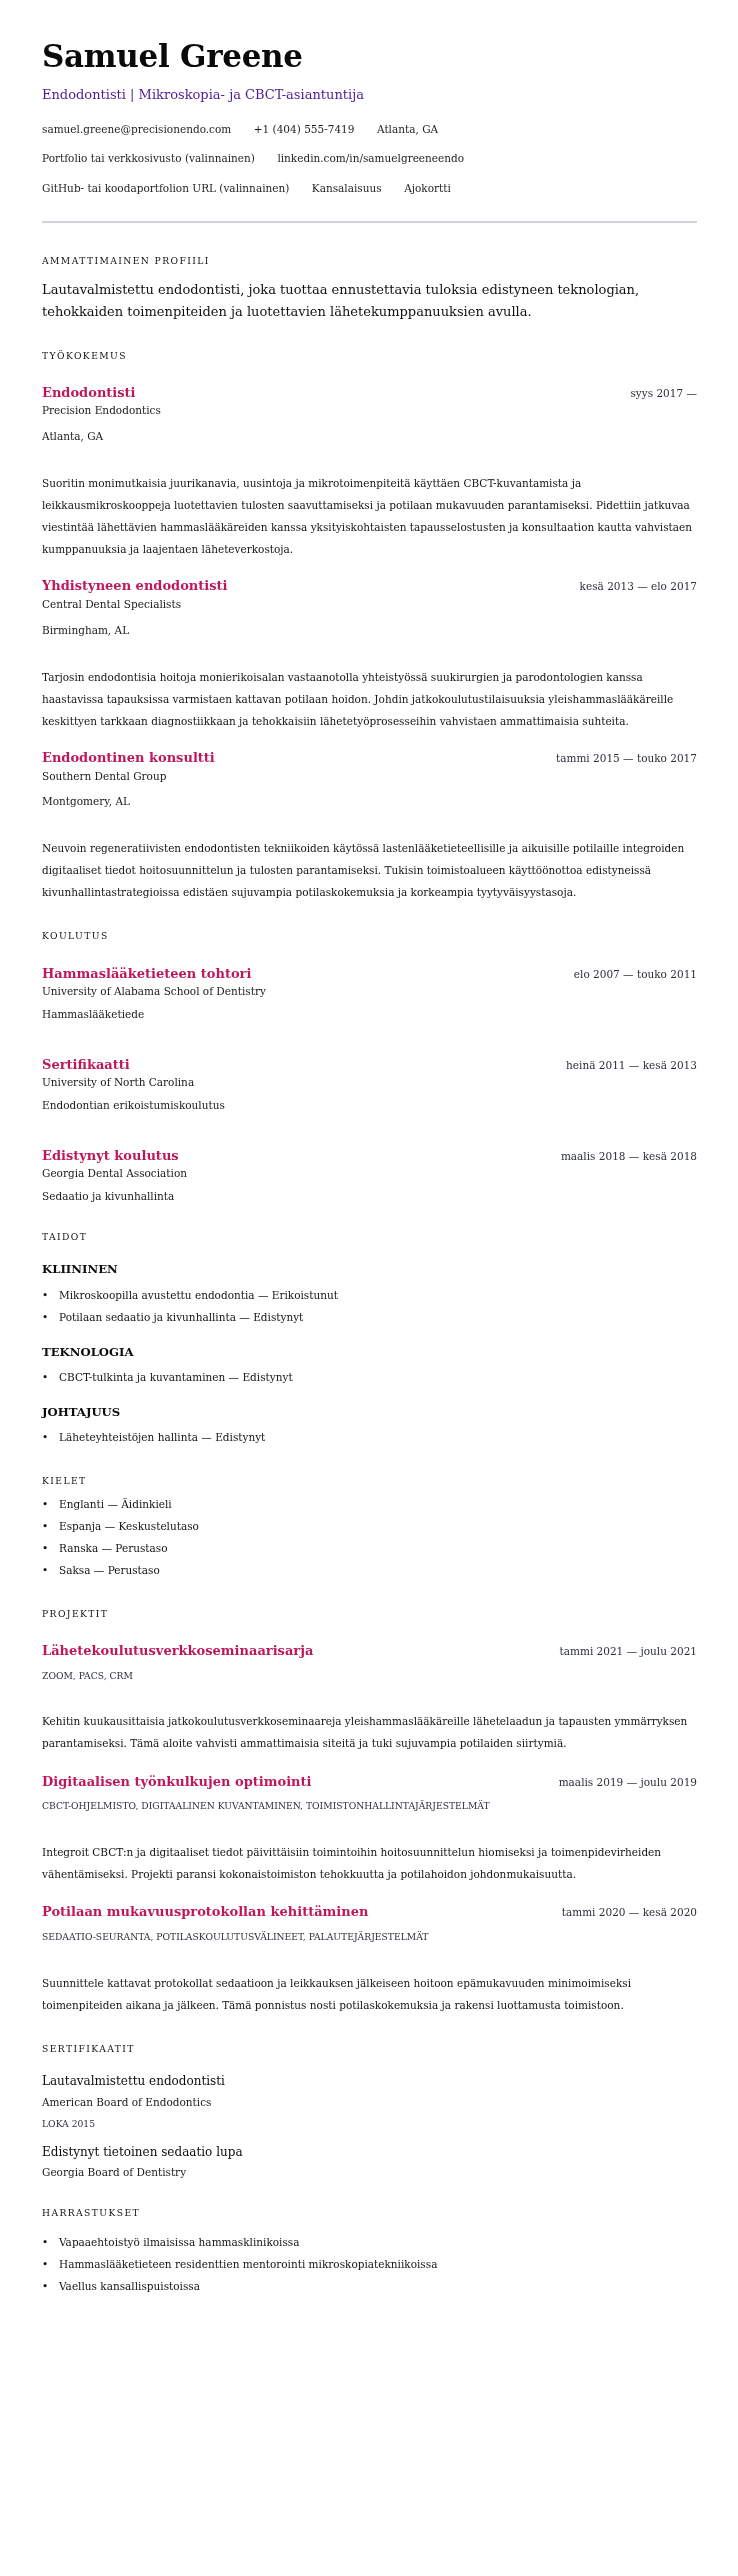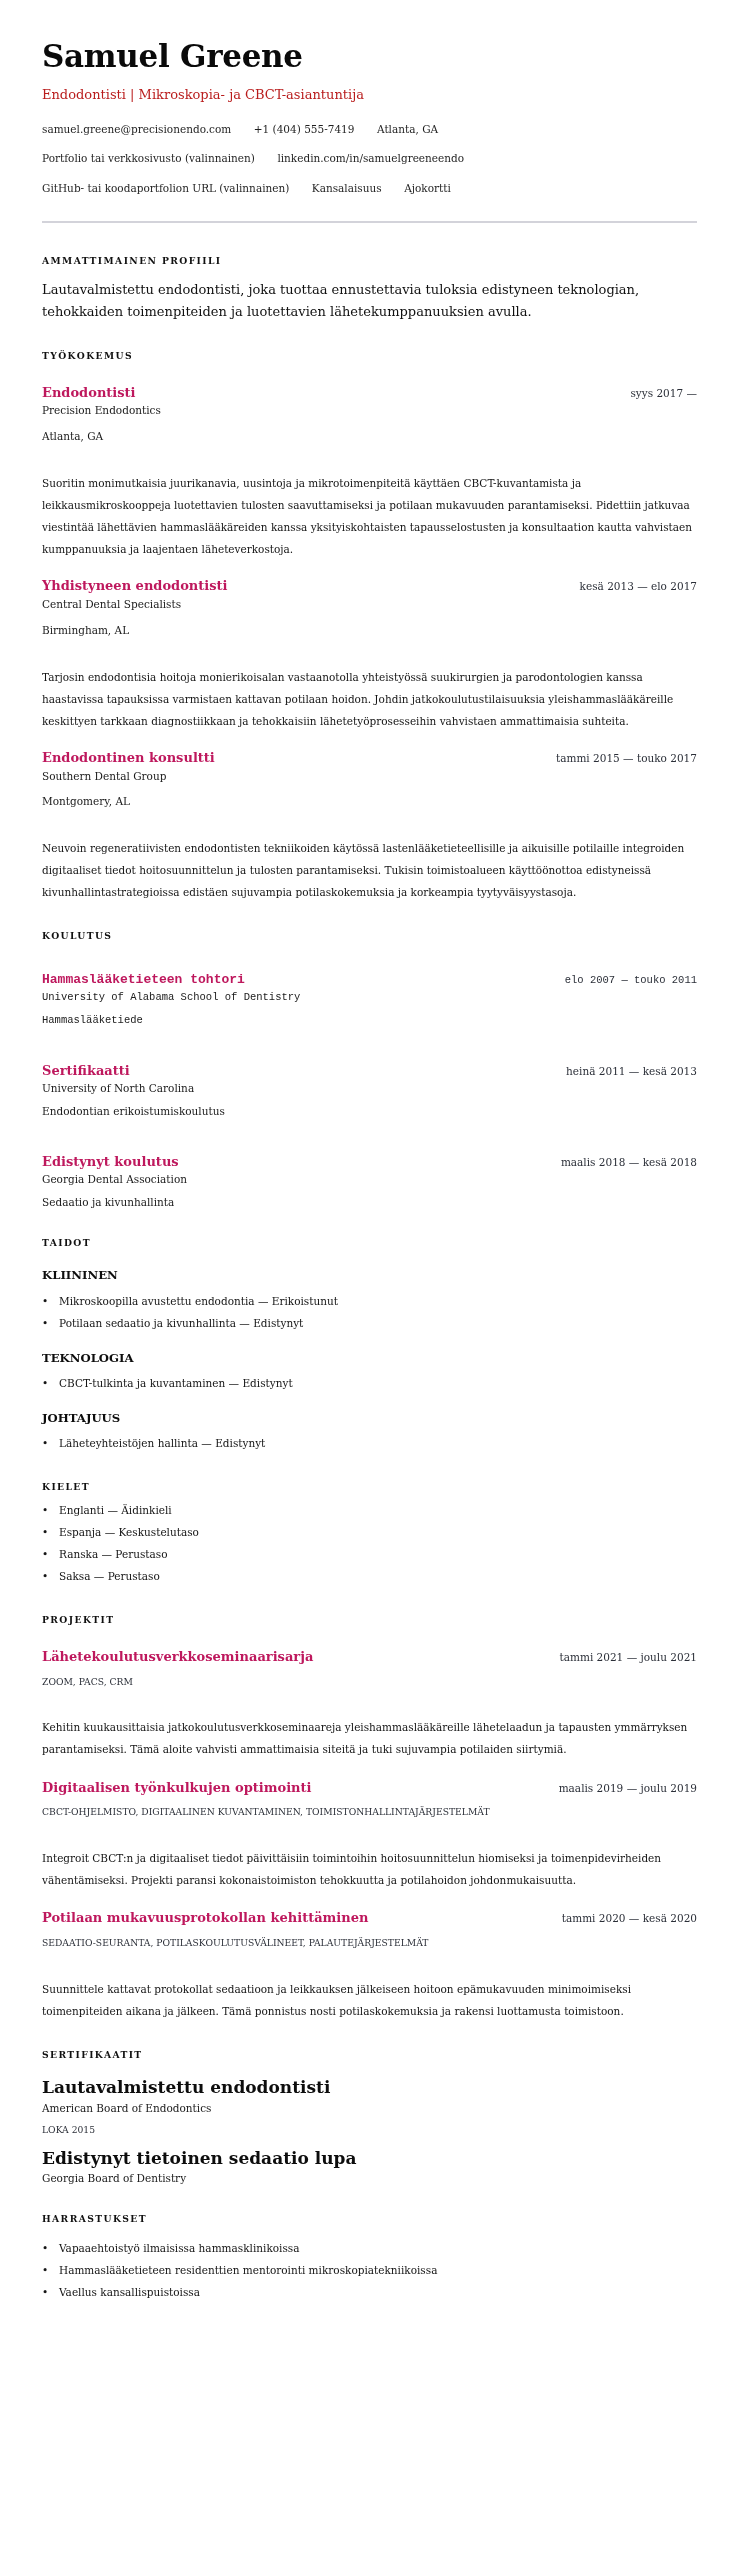--- a/index.html
+++ b/index.html
@@ -6,60 +6,60 @@
   html, body { background: #ffffff; }
   body {
     width: 738px;
     min-height: 2576px;
     font-family: "DejaVu Serif", serif;
     color: #111111;
   }
   .page { padding: 38px 42px 24.6px 42px; width: 638px; }
 
   .name { font-size: 31px; font-weight: bold; line-height: 37px; color: #0a0a0a; letter-spacing: -0.3px; }
-  .headline { font-size: 13px; line-height: 18.5px; margin-top: 11px; color: #b91c1c; }
+  .headline { font-size: 13px; line-height: 18.5px; margin-top: 11px; color: #4c1d95; }
   .contact-row { display: flex; gap: 4px; font-size: 10.5px; line-height: 14.8px; color: #1f1f1f; margin-top: 14.8px; }
   .contact-row.first { margin-top: 17px; }
   .contact-row span { margin-right: 18.5px; }
   .contact-row span:last-child { margin-right: 0; }
   .divider { height: 1.2px; background: #d3d3da; margin-top: 26px; width: 655px; }
 
-  .section-title { font-size: 9.2px; font-weight: bold; letter-spacing: 1.4px; text-transform: uppercase; color: #111; line-height: 12.3px; }
+  .section-title { font-size: 9.2px; font-weight: normal; letter-spacing: 1.4px; text-transform: uppercase; color: #111; line-height: 12.3px; }
   .sec { margin-top: 27px; }
   .sec.first { margin-top: 32px; }
 
   .profile-text { font-size: 13px; line-height: 22px; margin-top: 12.3px; color: #111; width: 655px; }
 
   .entry { margin-top: 17px; }
   .entry.first { margin-top: 21px; }
   .entry-head { display: flex; justify-content: space-between; align-items: baseline; width: 655px; }
   .entry-title { font-size: 13px; font-weight: bold; line-height: 17px; color: #be185d; }
   .entry-date { font-size: 10.5px; line-height: 14.8px; color: #2b2f38; }
   .entry-org { font-size: 10.5px; line-height: 16px; color: #1a1a1a; margin-top: 1.8px; }
   .entry-loc { font-size: 10.5px; line-height: 16px; color: #1a1a1a; margin-top: 9.8px; }
   .entry-sub { font-size: 10.5px; line-height: 16px; color: #1a1a1a; margin-top: 6.2px; }
   .entry-desc { font-size: 10.5px; line-height: 22px; margin-top: 28px; color: #141414; width: 655px; }
 
   .edu-entry { margin-top: 34px; }
-  .edu-entry.first { margin-top: 28px; font-family: Liberation Mono, monospace; }
+  .edu-entry.first { margin-top: 22px; }
 
   .skill-group-title { font-size: 11.7px; font-weight: bold; line-height: 16px; margin-top: 16px; color: #0d0d0d; }
   .skill-group-title.first { margin-top: 18.5px; }
   ul.bullets { list-style: none; margin-top: 6.2px; }
   ul.bullets li { position: relative; font-size: 10.5px; line-height: 22px; padding-left: 17px; color: #141414; }
   ul.bullets li::before { content: "•"; position: absolute; left: 0; top: 0; font-size: 10.5px; }
 
   .proj-tech { font-size: 9.2px; line-height: 13.5px; text-transform: uppercase; color: #2b2f38; margin-top: 9.8px; }
   .proj-desc { font-size: 10.5px; line-height: 22px; margin-top: 28px; color: #141414; width: 655px; }
   .proj-entry { margin-top: 18.5px; }
   .proj-entry.first { margin-top: 21px; }
 
   .cert-entry { margin-top: 13.5px; }
   .cert-entry.first { margin-top: 18.5px; }
-  .cert-title { font-size: 17px; font-weight: bold; line-height: 16px; color: #0d0d0d; }
+  .cert-title { font-size: 12px; font-weight: normal; line-height: 16px; color: #0d0d0d; }
   .cert-org { font-size: 10.5px; line-height: 16px; margin-top: 4.9px; color: #1a1a1a; }
   .cert-date { font-size: 9.2px; line-height: 13.5px; text-transform: uppercase; color: #2b2f38; margin-top: 6.2px; }
 </style>
 </head>
 <body>
 
 <div class="page">
 
   <header>
     <h1 class="name">Samuel Greene</h1>

